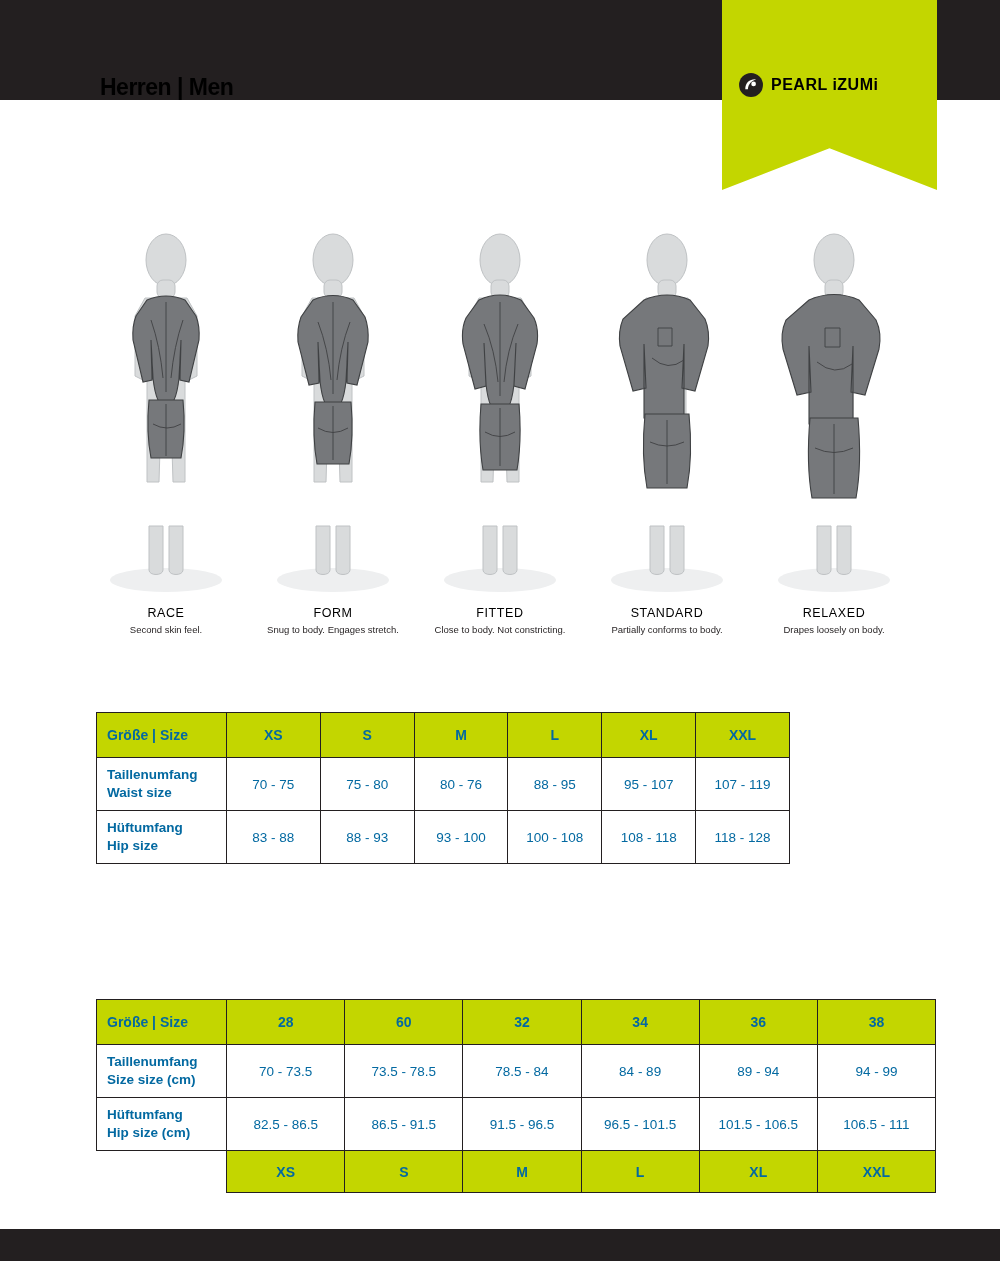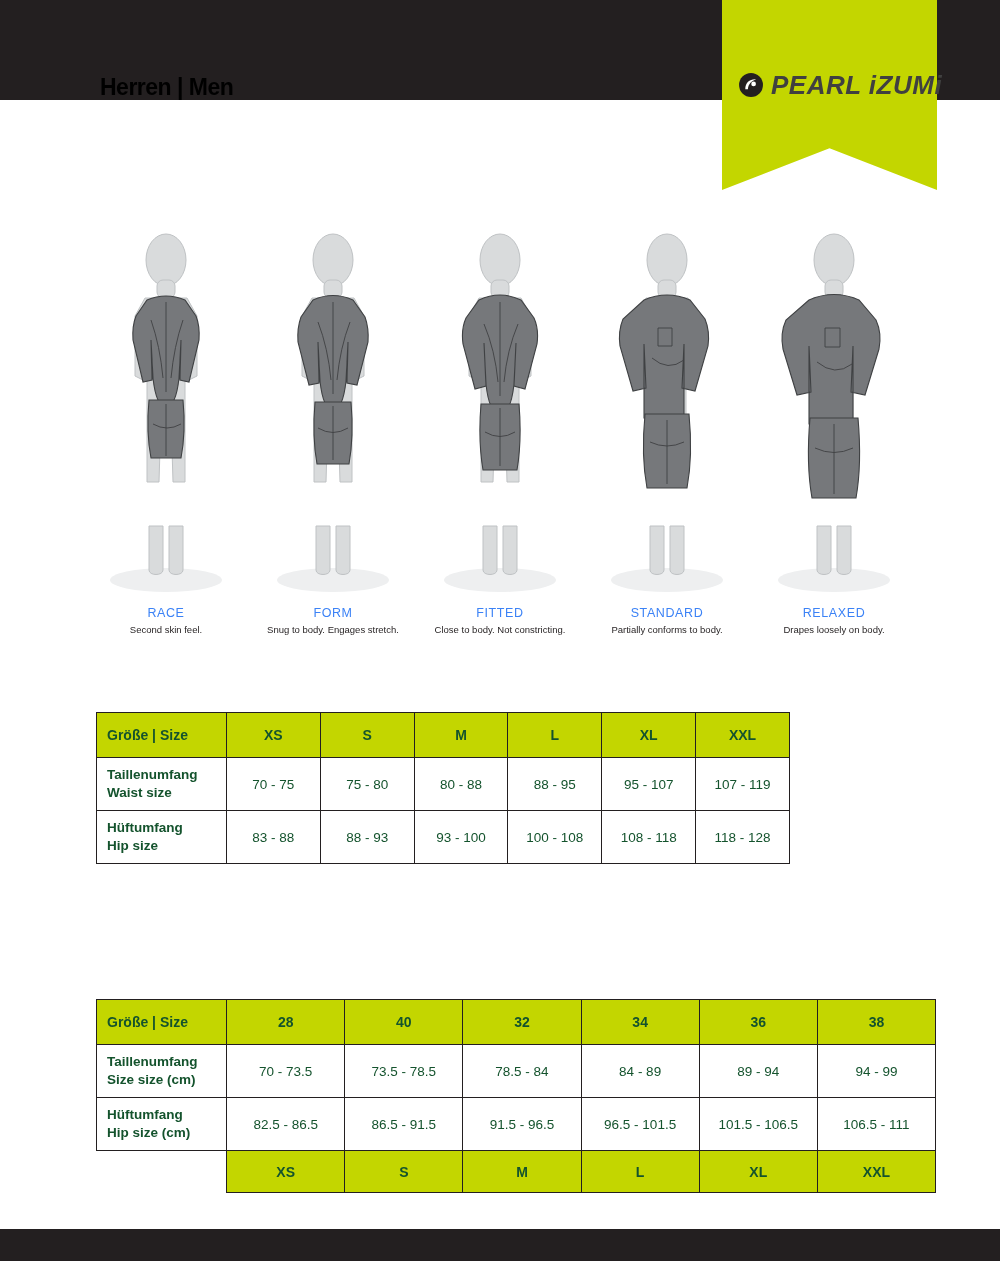--- a/index.html
+++ b/index.html
@@ -66,24 +66,23 @@
     z-index: 4;
     display: flex;
     align-items: center;
     gap: 7px;
   }
   .brand-mark {
     width: 26px; height: 26px;
     flex: none;
   }
   .brand-name {
-    font-size: 26px;
-    font-weight: bold;
-    font-style: italic;
-    color: #404040;
+    font-size: 16px;
+    font-weight: bold;
+    color: #000000;
     letter-spacing: 0.5px;
     white-space: nowrap;
   }
 
   
   .figures {
     position: absolute;
     top: 228px;
     left: 88px;
     width: 824px;
@@ -94,21 +93,21 @@
   .figure-col {
     width: 156px;
     display: flex;
     flex-direction: column;
     align-items: center;
   }
   .figure-svg { width: 150px; height: 372px; display:block; }
   .fig-name {
     margin-top: 6px;
     font-size: 12.5px;
-    color: #3b82f6;
+    color: #000000;
     letter-spacing: 0.6px;
     text-align: center;
   }
   .fig-desc {
     margin-top: 4px;
     font-size: 9.5px;
     color: #231f20;
     text-align: right;
     line-height: 12px;
   }
@@ -121,21 +120,21 @@
   }
   table.t1 { top: 712px; left: 96px; width: 694px; }
   table.t2 { top: 999px; left: 96px; width: 840px; }
 
   table td, table th {
     border: 1px solid #231f20;
     padding: 0;
     text-align: center;
     vertical-align: middle;
     font-weight: normal;
-    color: #14532d;
+    color: #0369a1;
   }
   .hdr-cell {
     background: #c3d600;
     font-weight: bold;
     height: 45px;
     font-size: 14px;
   }
   .hdr-label {
     background: #c3d600;
     font-weight: bold;
@@ -343,21 +342,21 @@
     </tr>
   </thead>
   <tbody>
     <tr>
       <td class="row-label">
         <div>Taillenumfang</div>
         <div>Waist size</div>
       </td>
       <td class="val-cell">70 - 75</td>
       <td class="val-cell">75 - 80</td>
-      <td class="val-cell">80 - 88</td>
+      <td class="val-cell">80 - 76</td>
       <td class="val-cell">88 - 95</td>
       <td class="val-cell">95 - 107</td>
       <td class="val-cell">107 - 119</td>
     </tr>
     <tr>
       <td class="row-label">
         <div>Hüftumfang</div>
         <div>Hip size</div>
       </td>
       <td class="val-cell">83 - 88</td>
@@ -372,21 +371,21 @@
 
 <table class="t2">
   <colgroup>
     <col style="width:130px">
     <col span="6" style="width:118px">
   </colgroup>
   <thead>
     <tr>
       <th class="hdr-label">Größe | Size</th>
       <th class="hdr-cell">28</th>
-      <th class="hdr-cell">40</th>
+      <th class="hdr-cell">60</th>
       <th class="hdr-cell">32</th>
       <th class="hdr-cell">34</th>
       <th class="hdr-cell">36</th>
       <th class="hdr-cell">38</th>
     </tr>
   </thead>
   <tbody>
     <tr>
       <td class="row-label">
         <div>Taillenumfang</div>

